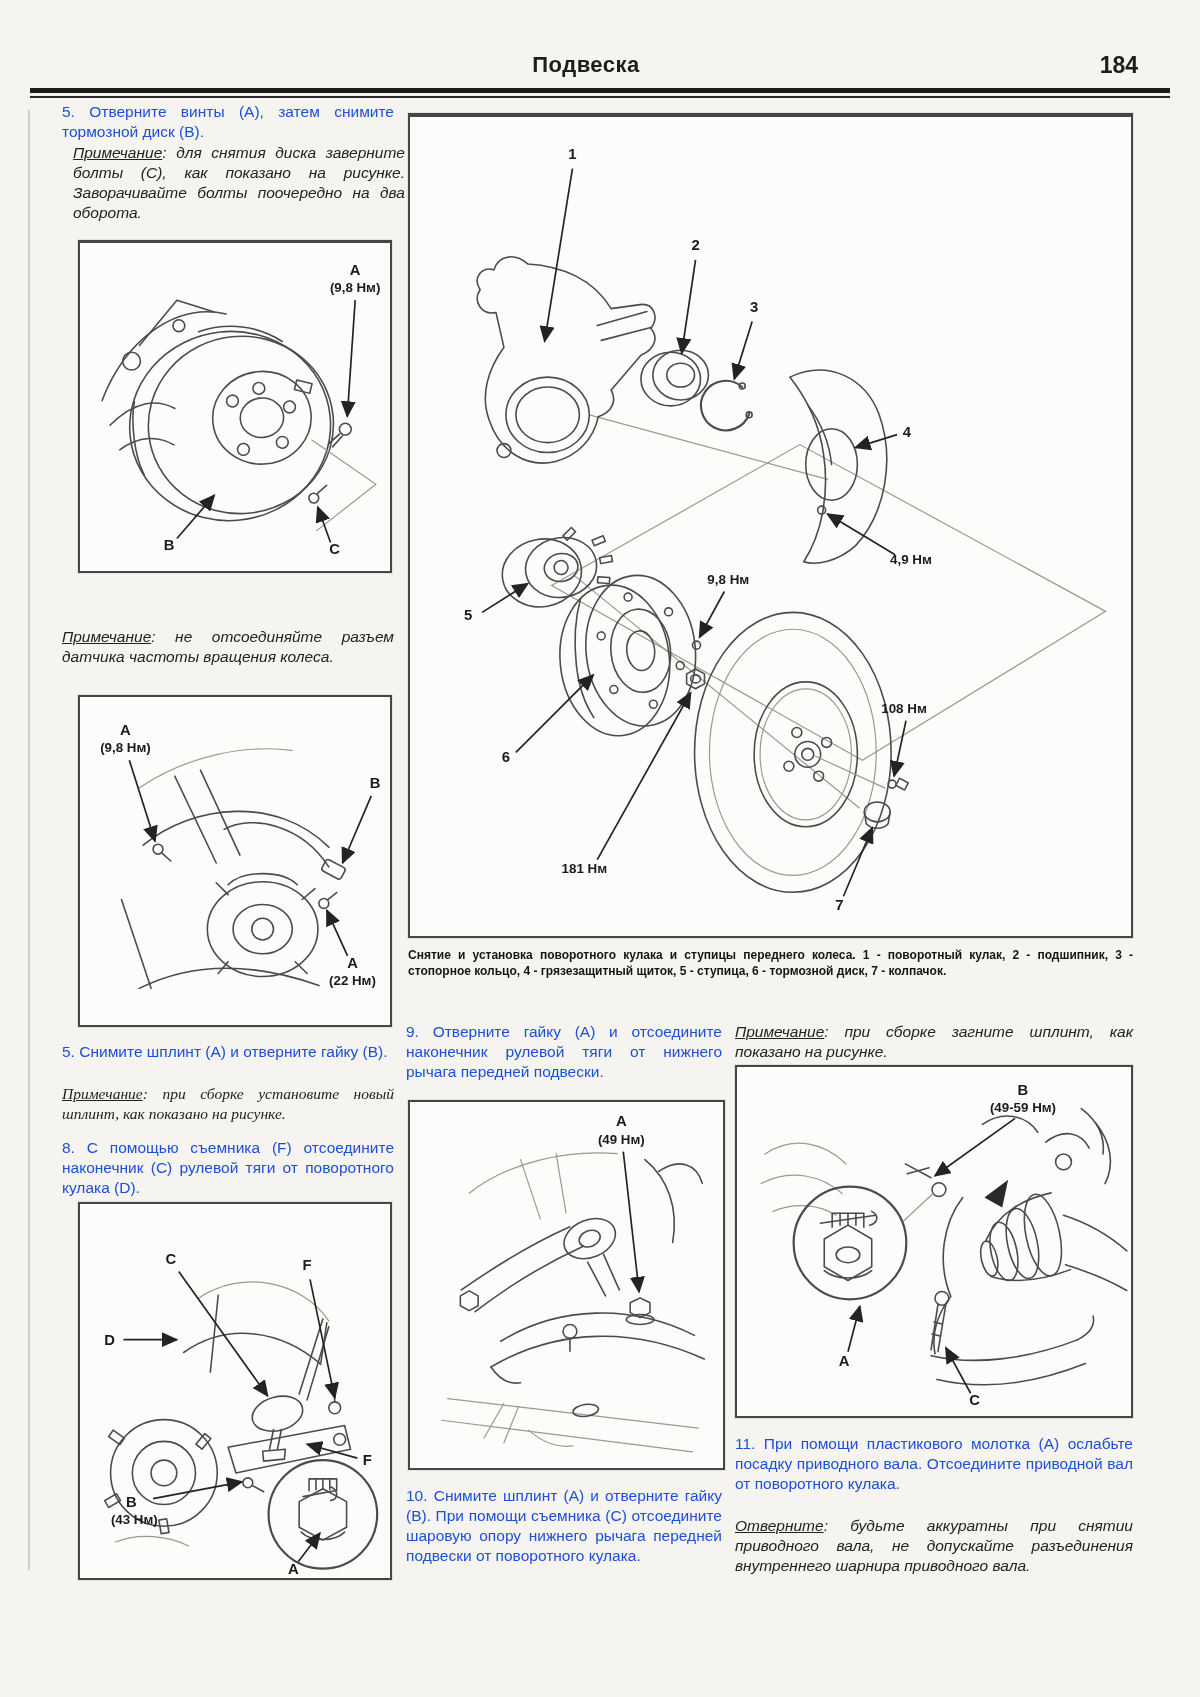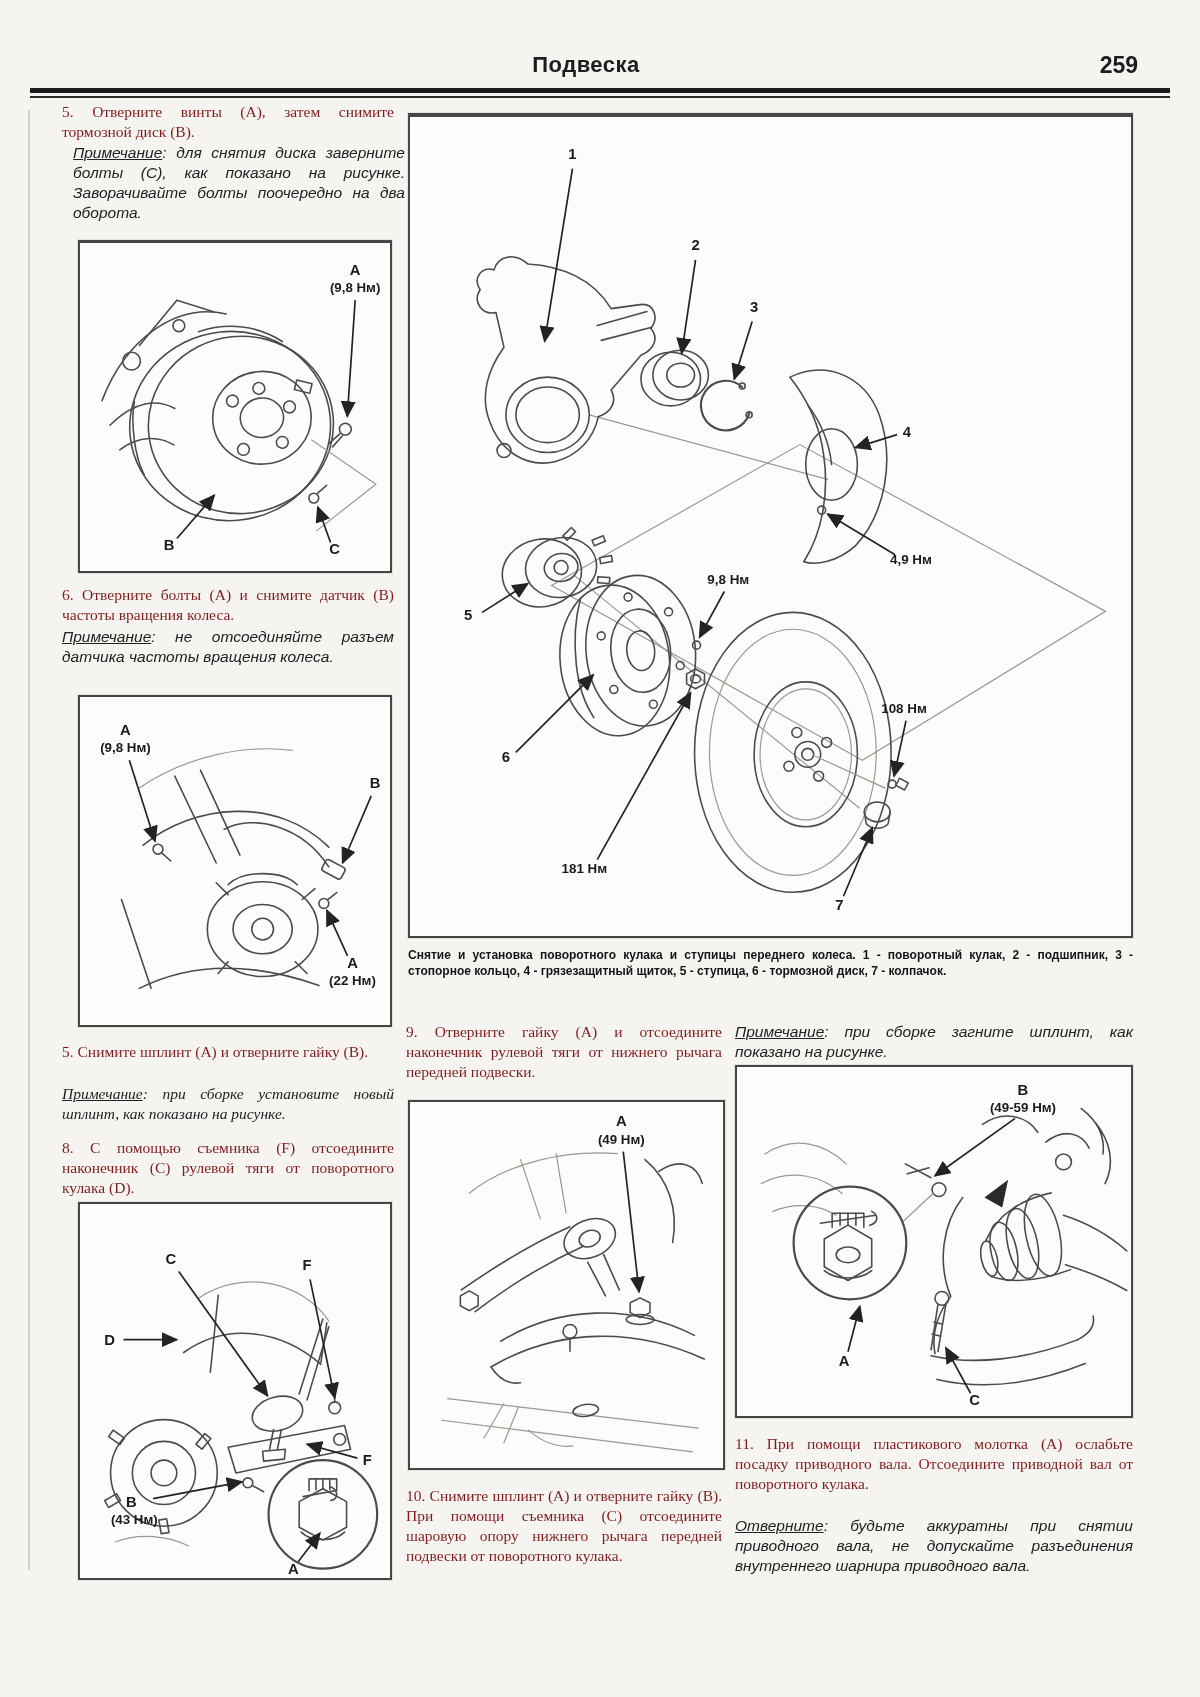--- a/index.html
+++ b/index.html
@@ -4,21 +4,21 @@
 <style>
   * { margin:0; padding:0; box-sizing:border-box; }
   html,body { background:#d9d7d1; }
   #page {
     position:relative; width:1200px; height:1697px; margin:0 auto;
     background:#f5f4f0; color:#1d1d1d;
     font-family:"Liberation Sans", sans-serif;
     overflow:hidden;
   }
   .abs { position:absolute; }
-  .step { font-size:15.5px; line-height:1.3; text-align:justify; color:#7f1d1d;font-family:Liberation Serif, serif; }
+  .step { font-size:15.5px; line-height:1.3; text-align:justify; color:#1d4ed8; }
   .note { font-size:15.5px; line-height:1.3; text-align:justify; font-style:italic; color:#222; }
   .note .nlabel { text-decoration:underline; }
   .figbox { position:absolute; border:2px solid #464646; background:#fcfcfa; box-shadow:0 0 0 1px #e4e2dc; }
   .figbox svg { display:block; width:100%; height:100%; }
   .caption { font-size:12px; font-weight:bold; line-height:1.3; text-align:justify; color:#151515; }
   .hdr-title { font-size:22px; font-weight:bold; letter-spacing:0.5px; text-align:center; }
   .hdr-num { font-size:23px; font-weight:bold; }
   .rule-thick { position:absolute; left:30px; width:1140px; height:5px; background:#1c1c1c; }
   .rule-thin  { position:absolute; left:30px; width:1140px; height:2px; background:#2a2a2a; }
   .scan-edge { position:absolute; background:#d3d0c9; }
@@ -30,21 +30,21 @@
   .lbl { font-family:"Liberation Sans", sans-serif; font-size:15px; font-weight:bold; fill:#1b1b1b; }
   .tq  { font-family:"Liberation Sans", sans-serif; font-size:13.5px; font-weight:bold; fill:#1b1b1b; }
   .solid { fill:#2a2a2a; stroke:none; }
 </style>
 </head>
 <body>
 
 <div id="page">
 
   <div class="abs hdr-title" style="left:0;top:52px;width:1172px;">Подвеска</div>
-  <div class="abs hdr-num" style="right:62px;top:52px;">259</div>
+  <div class="abs hdr-num" style="right:62px;top:52px;">184</div>
   <div class="rule-thick" style="top:88px;"></div>
   <div class="rule-thin" style="top:96px;"></div>
   <div class="scan-edge" style="left:28px;top:110px;width:2px;height:1460px;"></div>
 
   <p class="abs step" style="left:62px;top:102px;width:332px;">5. Отверните винты (А), затем снимите тормозной диск (В).</p>
   <p class="abs note" style="left:62px;top:143px;width:332px;margin-left:11px;"><span class="nlabel">Примечание</span><span>: для снятия диска заверните болты (С), как показано на рисунке. Заворачивайте болты поочередно на два оборота.</span></p>
 
   <div class="figbox" style="left:78px;top:240px;width:314px;height:333px;border-top-width:3px;">
     <svg viewBox="0 0 314 333">
       <defs>
@@ -80,21 +80,20 @@
       <path class="ln" d="M263,194 L252,204 M266,196 L256,207"></path>
       <text class="lbl" x="90" y="312" text-anchor="middle">B</text>
       <line class="arr" x1="98" y1="300" x2="136" y2="256" marker-end="url(#m1)"></line>
       <text class="lbl" x="258" y="316" text-anchor="middle">C</text>
       <line class="arr" x1="254" y1="304" x2="241" y2="268" marker-end="url(#m1)"></line>
       <circle class="ln" cx="237" cy="259" r="5"></circle>
       <path class="ln" d="M241,254 L250,246"></path>
     </svg>
   </div>
 
-  <p class="abs step" style="left:62px;top:585px;width:332px;">6. Отверните болты (А) и снимите датчик (В) частоты вращения колеса.</p>
   <p class="abs note" style="left:62px;top:627px;width:332px;"><span class="nlabel">Примечание</span><span>: не отсоединяйте разъем датчика частоты вращения колеса.</span></p>
 
   <div class="figbox" style="left:78px;top:695px;width:314px;height:332px;">
     <svg viewBox="0 0 314 332">
       <defs>
           <marker id="m2" markerWidth="11" markerHeight="9" refX="9" refY="4.5" orient="auto">
             <path d="M0,0 L10,4.5 L0,9 Z" fill="#232323"></path>
           </marker>
         </defs>
       <path class="ln" d="M96,80 L138,168"></path>

